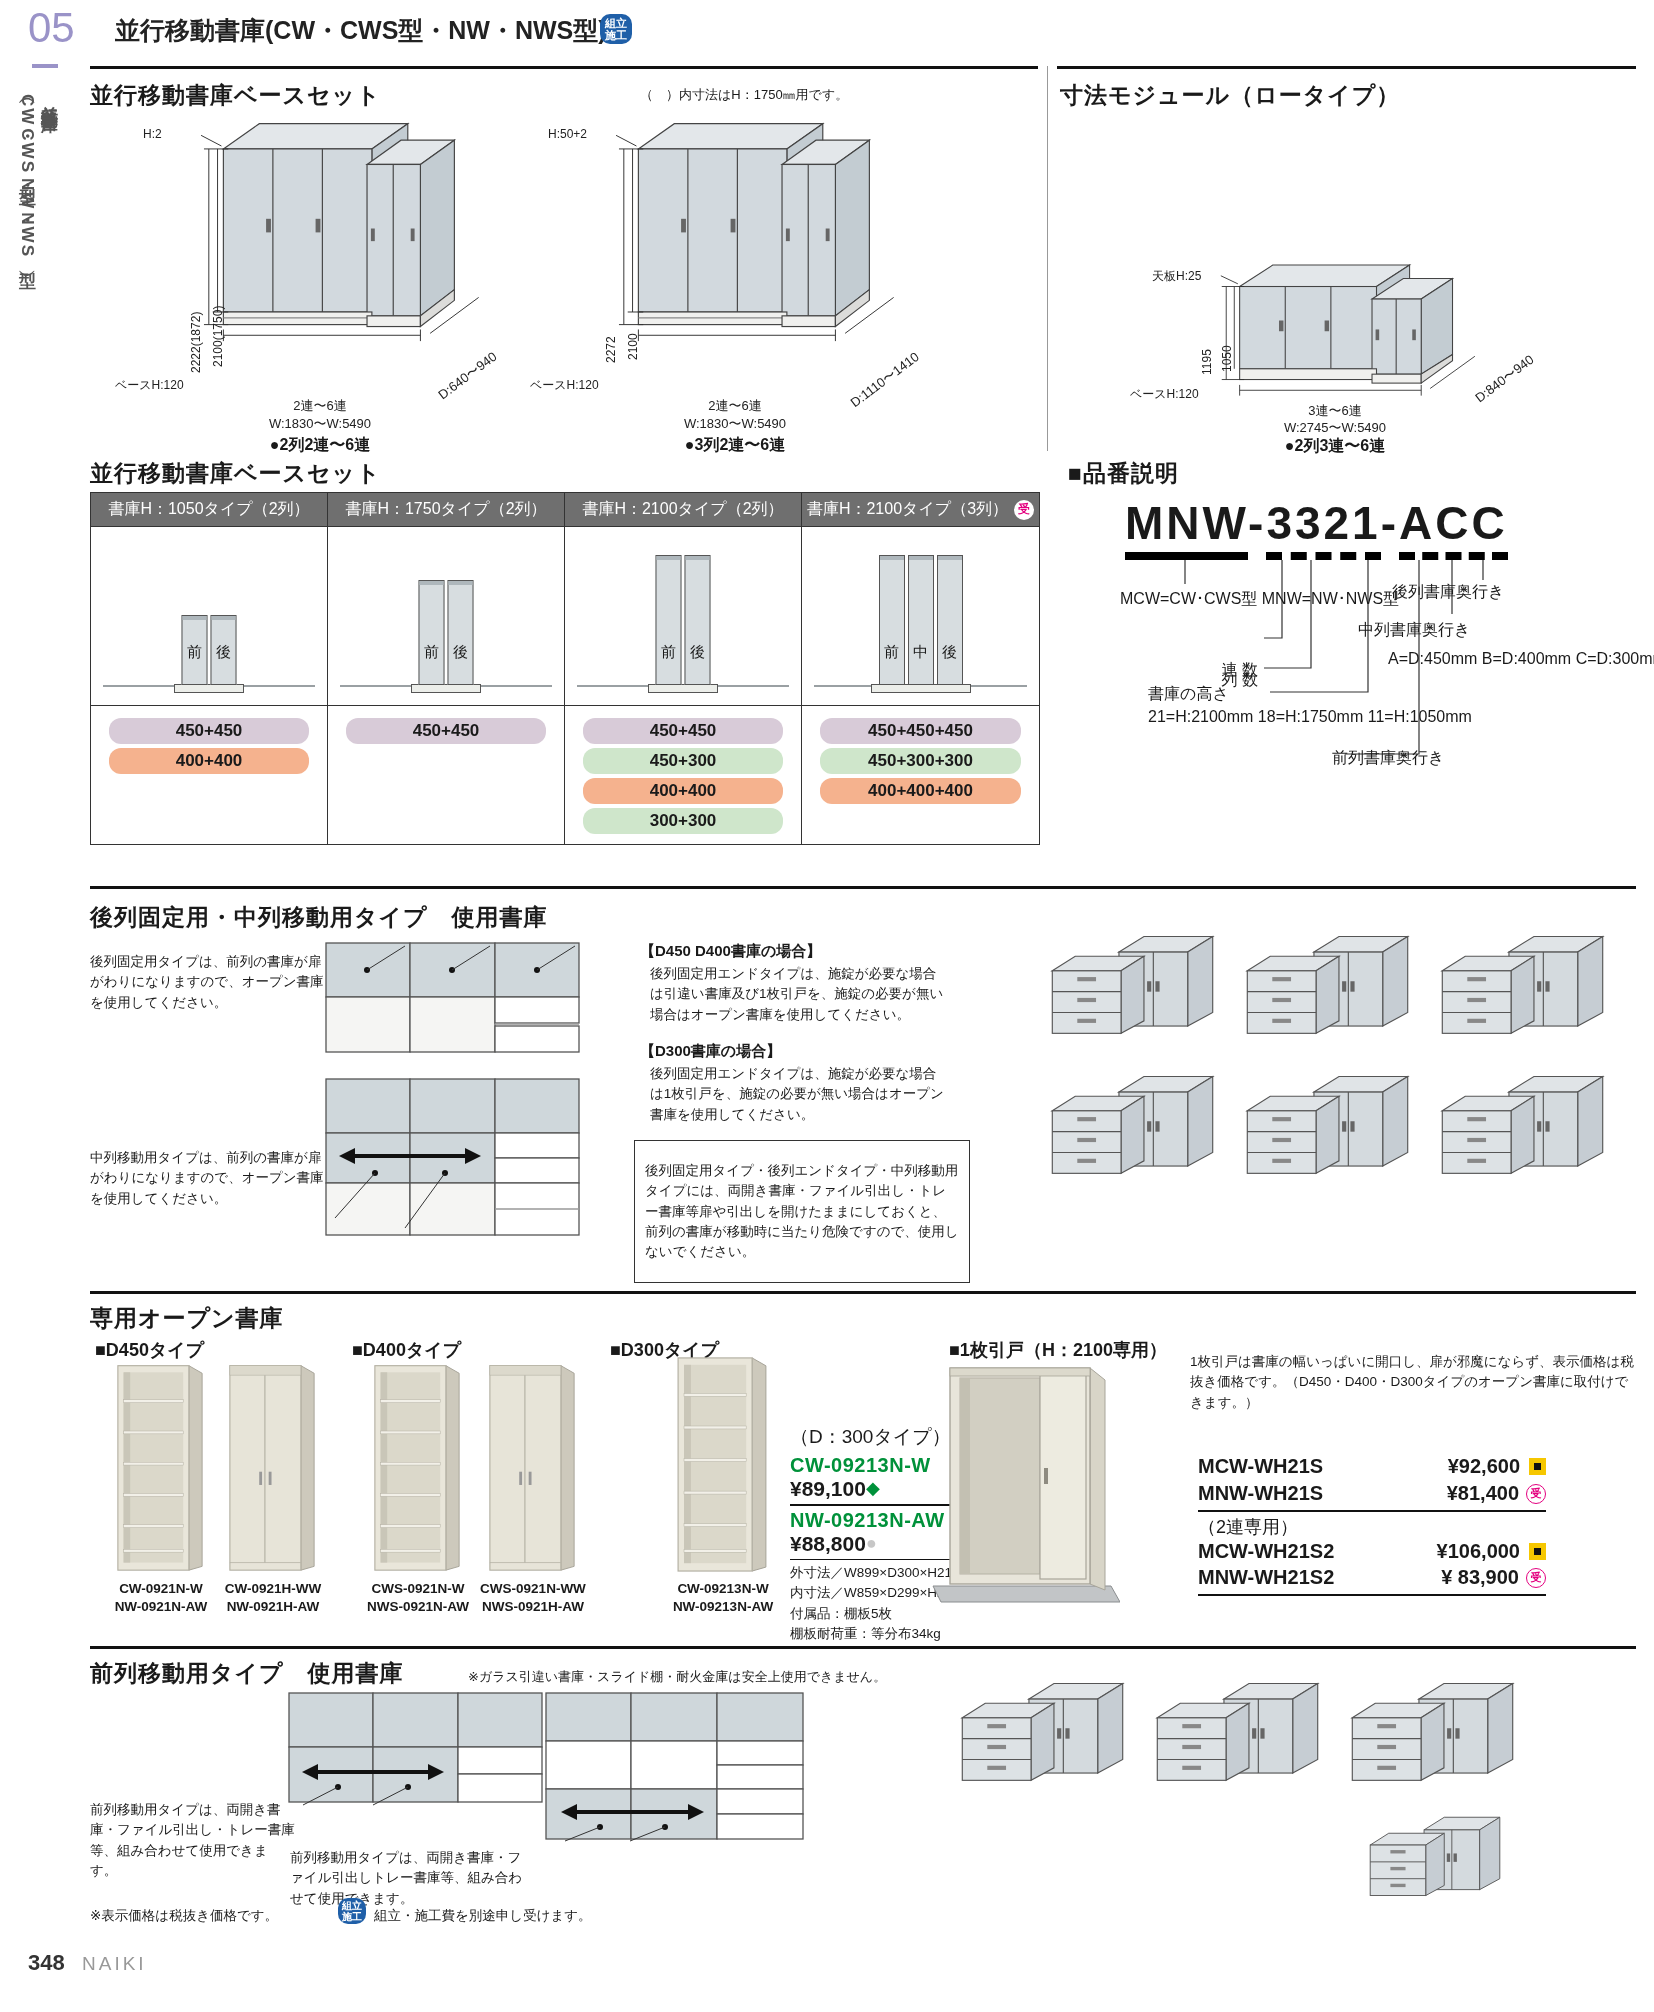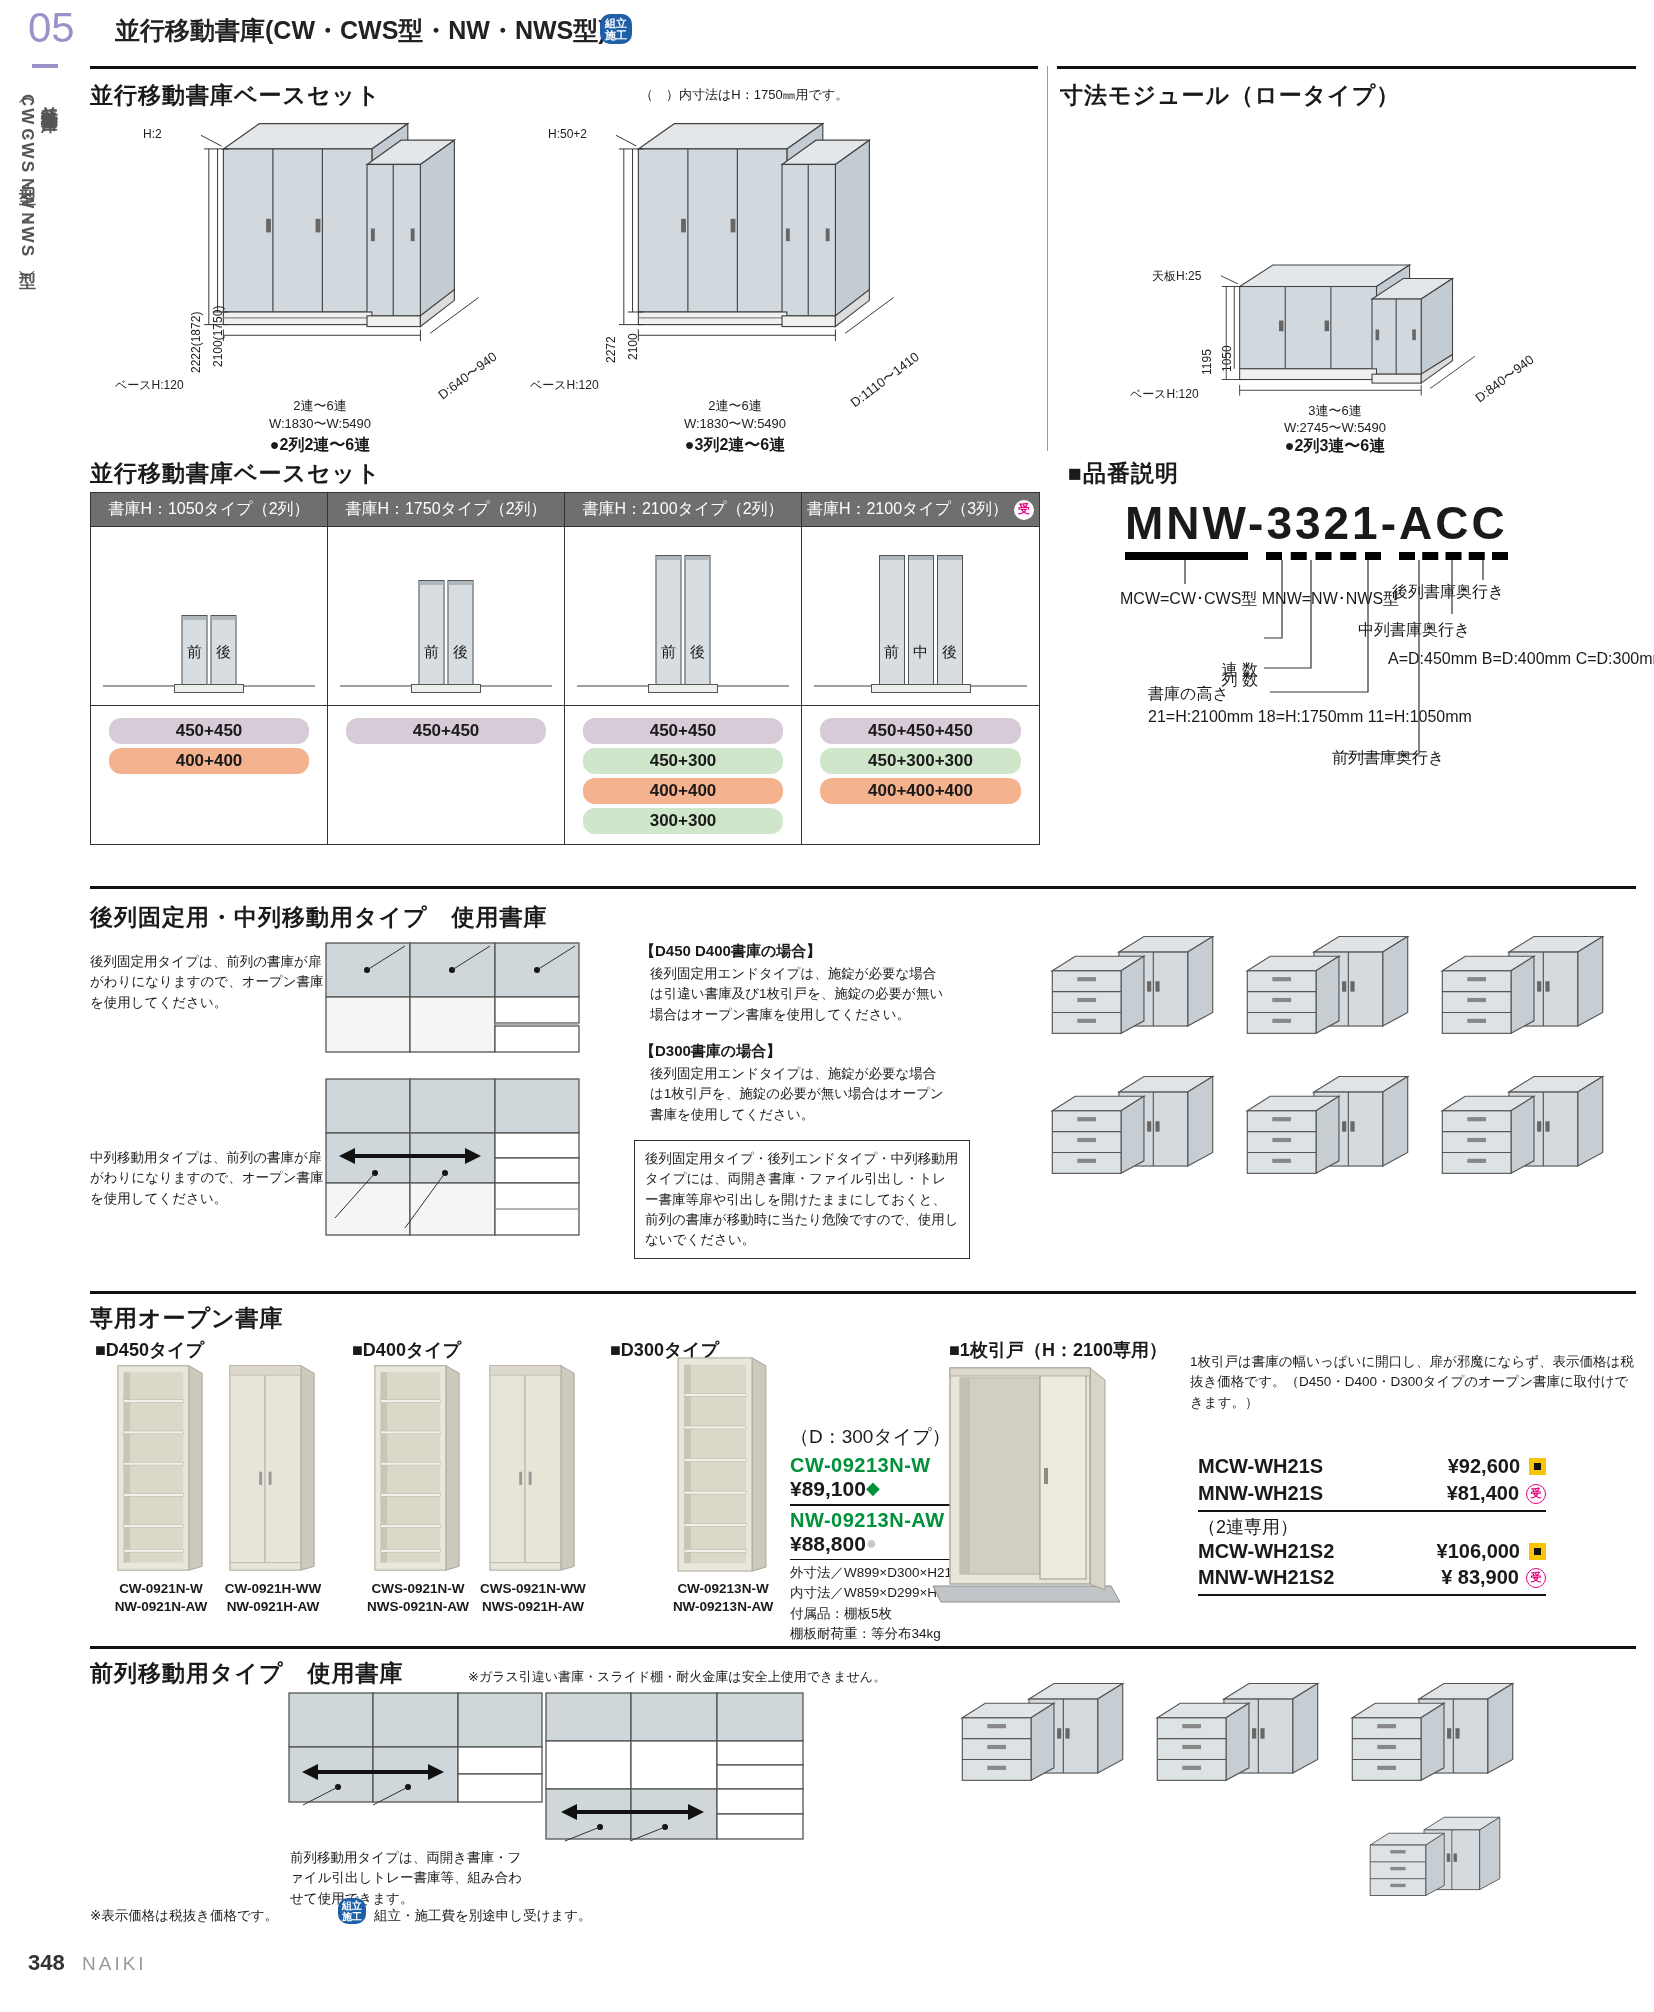--- a/index.html
+++ b/index.html
@@ -38,21 +38,21 @@
   .pill{border-radius:12px;height:26px;line-height:26px;text-align:center;font-weight:bold;font-size:17px;margin:4px 18px;}
   .pill.lavender{background:#d8cbd8;}
   .pill.salmon{background:#f5b28e;}
   .pill.green{background:#cfe6cb;}
   
   #pn-code{font-size:46px;font-weight:bold;letter-spacing:3px;white-space:nowrap;}
   .pn-solid{border-bottom:8px solid #000;padding-bottom:3px;}
   .pn-dash{border-bottom:8px dashed #000;padding-bottom:3px;}
   .pn-label{font-size:16px;white-space:nowrap;}
   
-  .warnbox{border:1.5px solid #333;padding:8px 10px;box-sizing:border-box;font-family:Liberation Serif, serif;}
+  .warnbox{border:1.5px solid #333;padding:20px 10px;box-sizing:border-box;font-family:Liberation Serif, serif;}
   
   .typelabel{font-size:18px;font-weight:bold;}
   .pcap{font-size:13.5px;font-weight:bold;text-align:center;line-height:1.3;white-space:pre-line;}
   .gcode{color:#00913a;font-size:20px;font-weight:bold;letter-spacing:0.5px;}
   .gprice{font-size:21px;font-weight:bold;}
   .dmark{color:#00913a;font-size:18px;}
   .cmark{color:#c7c7c7;font-size:18px;}
   .prow{display:flex;align-items:center;width:348px;font-size:20px;font-weight:bold;}
   .prow .code{width:190px;}
   .prow .price{flex:1;text-align:right;}
@@ -580,20 +580,21 @@
     <g fill="#111">
         <circle cx="55" cy="135" r="3"></circle>
         <circle cx="120" cy="135" r="3"></circle>
       </g>
     <g stroke="#333" stroke-width="1">
         <line x1="55" y1="135" x2="20" y2="149"></line>
         <line x1="120" y1="135" x2="85" y2="149"></line>
       </g>
   </svg>
 
+  <div class="abs body-text" style="left:90px;top:1800px;width:205px;">前列移動用タイプは、両開き書庫・ファイル引出し・トレー書庫等、組み合わせて使用できます。</div>
   <div class="abs body-text" style="left:290px;top:1848px;width:240px;">前列移動用タイプは、両開き書庫・ファイル引出しトレー書庫等、組み合わせて使用できます。</div>
 
   <svg class="abs" style="left:950px;top:1672px;" width="185" height="125" viewBox="0 0 170 120">
       <use href="#sym-cluster"></use>
     </svg>
   <svg class="abs" style="left:1145px;top:1672px;" width="185" height="125" viewBox="0 0 170 120">
       <use href="#sym-cluster"></use>
     </svg>
   <svg class="abs" style="left:1340px;top:1672px;" width="185" height="125" viewBox="0 0 170 120">
       <use href="#sym-cluster"></use>

